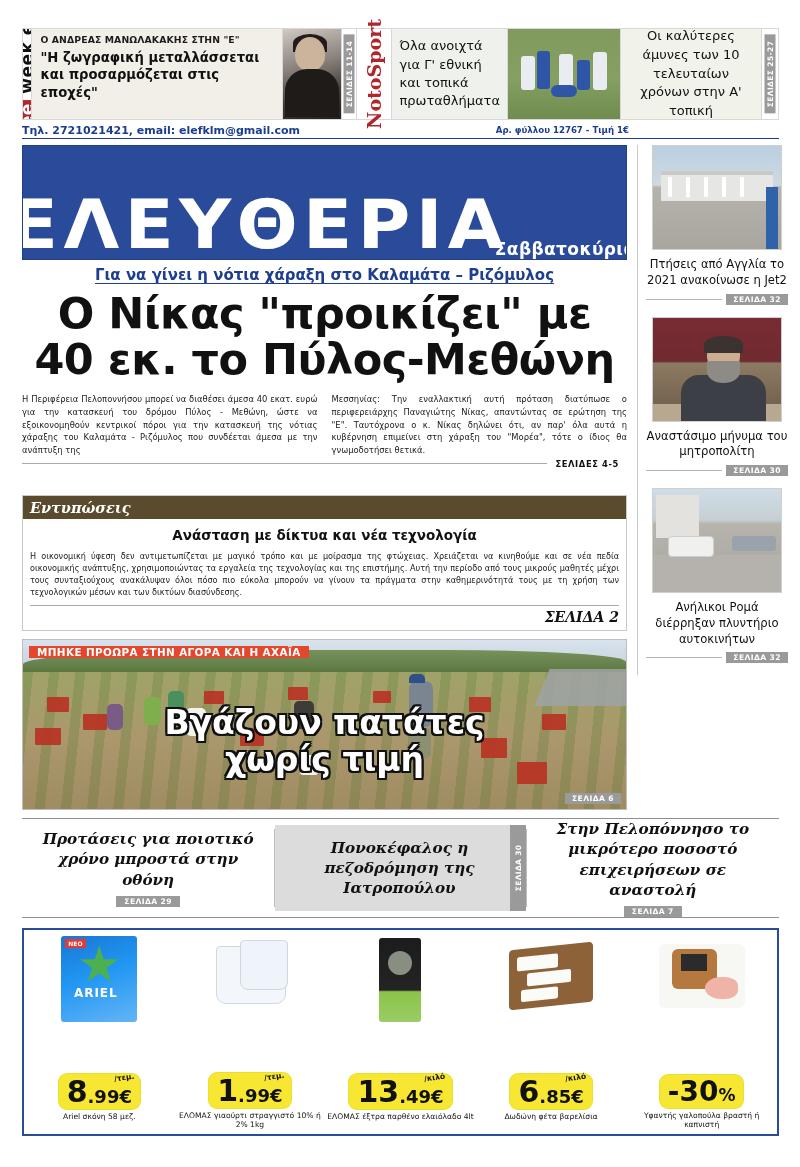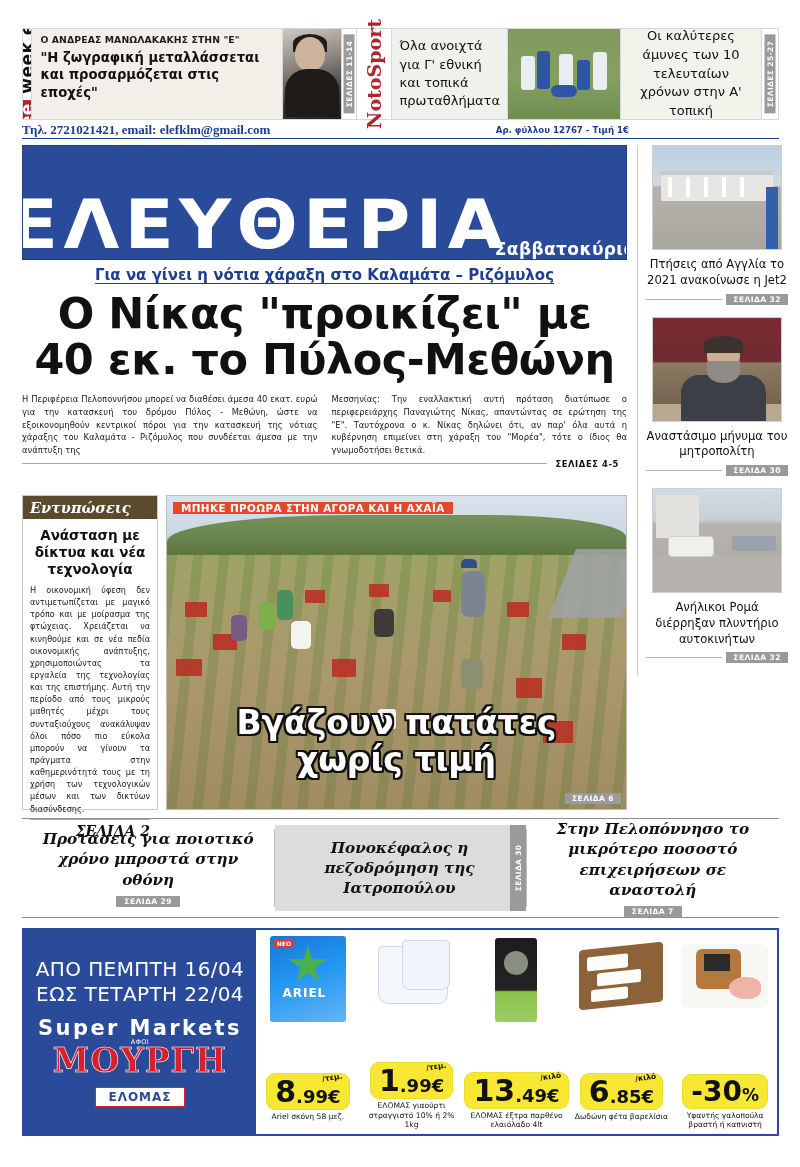--- a/index.html
+++ b/index.html
@@ -103,21 +103,21 @@
     white-space:nowrap;background:#9a9a9a;color:#fff;font-size:7.5px;font-weight:bold;
     padding:1px 6px;letter-spacing:.4px;
   }
 
   
   .contactline{
     position:absolute;left:22px;top:122px;width:757px;height:16px;
     display:flex;justify-content:space-between;align-items:center;
     border-bottom:1px solid #1b3d8f;
   }
-  .contactline .left{font-size:13px;font-weight:bold;color:#1b3d8f;font-family:Liberation Serif, serif;}
+  .contactline .left{font-size:11px;font-weight:bold;color:#1b3d8f;}
   .contactline .right{font-size:8.6px;font-weight:bold;color:#1b3d8f;padding-right:150px;}
 
   
   .masthead{
     position:absolute;left:22px;top:145px;width:605px;height:115px;
     background:#2a4b99;border:1px solid #223f82;
     display:flex;flex-direction:row;align-items:flex-end;justify-content:flex-start;
     box-sizing:border-box;padding-top:4px;overflow:hidden;
   }
   .masthead .logo{
@@ -154,21 +154,21 @@
     flex:1;font-size:8.4px;line-height:1.52;text-align:justify;color:#1a1a1a;
   }
   .lead .rule{
     margin-top:6px;border-top:1px solid #aaa;display:flex;justify-content:flex-end;
     align-items:center;padding-top:3px;
   }
   .lead .rule .pg{font-size:8.4px;font-weight:bold;letter-spacing:.6px;color:#111;
     background:#fff;padding:0 8px;position:relative;top:-8px;}
 
   
-  .midwrap{position:absolute;left:22px;top:495px;width:605px;height:315px;display:flex;gap:8px;}
+  .midwrap{position:absolute;left:22px;top:495px;width:605px;height:315px;display:flex;gap:8px;flex-direction:column;}
   .impress{
     flex:0 0 136px;border:1px solid #c9c9c9;box-sizing:border-box;
     padding:0;display:flex;flex-direction:column;background:#fff;
   }
   .impress .tag{
     background:#5a4b2e;color:#fff;font-family:"DejaVu Serif","Liberation Serif",serif;
     font-style:italic;font-weight:bold;font-size:14.5px;padding:3px 7px;
   }
   .impress h2{
     margin:8px 6px 6px 6px;text-align:center;font-size:13.5px;line-height:1.26;
@@ -552,28 +552,20 @@
     <div class="tdivider"></div>
 
     <div class="teaser">
       <div class="t">Στην Πελοπόννησο το μικρότερο ποσοστό επιχειρήσεων σε αναστολή</div>
       <div class="pg">ΣΕΛΙΔΑ 7</div>
     </div>
   </div>
 
   <div class="ad">
 
-    <div class="brand">
-      <div class="d1">ΑΠΟ ΠΕΜΠΤΗ 16/04</div>
-      <div class="d2">ΕΩΣ ΤΕΤΑΡΤΗ 22/04</div>
-      <div class="sm">Super Markets</div>
-      <div class="mini">ΑΦΟΙ</div>
-      <div class="mo">ΜΟΥΡΓΗ</div>
-      <div class="elomas">ΕΛΟΜΑΣ</div>
-    </div>
 
     <div class="items">
 
       <div class="aditem">
         <div class="prodimg">
           <div class="ad-arielbox">
             <div class="neo">ΝΕΟ</div>
             <div class="star"></div>
             <div class="lbl">ARIEL</div>
           </div>

